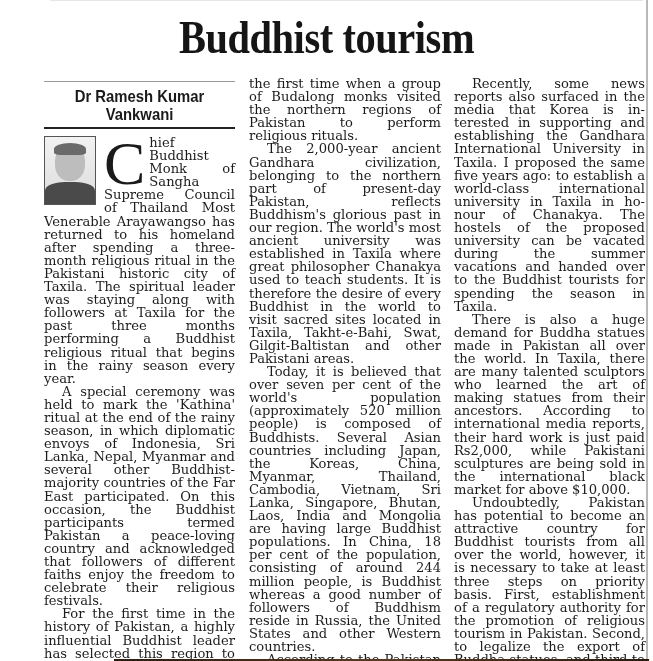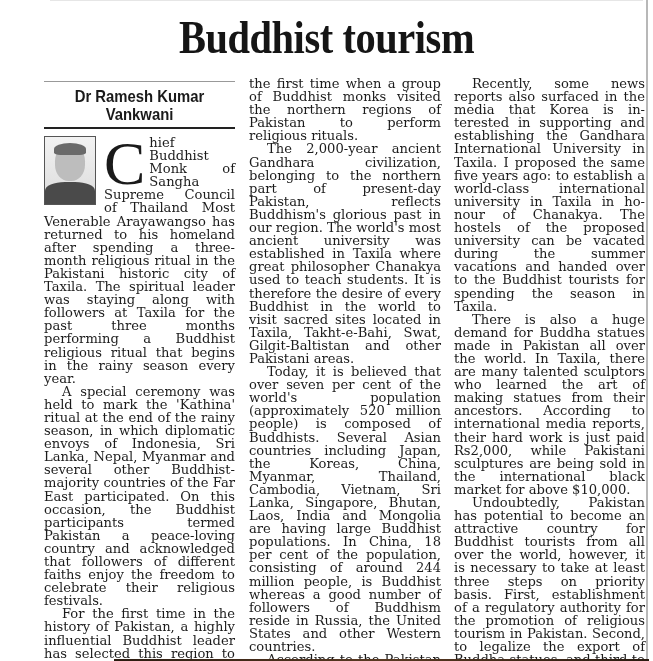--- a/index.html
+++ b/index.html
@@ -66,21 +66,21 @@
     <div class="head"></div>
     <div class="hair"></div>
   </div>
   <span class="dropcap">C</span>
   <p class="noindent">hief Buddhist Monk of Sangha Supreme Council of Thailand Most Venerable Arayawangso has returned to his home­land after spending a three-month reli­gious ritual in the Pakistani historic city of Taxila. The spiritual leader was staying along with followers at Taxila for the past three months performing a Buddhist religious ritual that begins in the rainy season every year.</p>
   <p>A special ceremony was held to mark the 'Kathina' ritual at the end of the rainy season, in which diplomatic envoys of Indonesia, Sri Lanka, Nepal, Myanmar and several other Buddhist-majority countries of the Far East par­ticipated. On this occasion, the Bud­dhist participants termed Pakistan a peace-loving country and acknowl­edged that followers of different faiths enjoy the freedom to celebrate their religious festivals.</p>
   <p>For the first time in the history of Pakistan, a highly influential Buddhist leader has selected this region to visit with his followers, which I consider to be a great step towards the promotion of religious tourism. Similarly, last year, Buddhist tourists from Sri Lanka came to Pakistan for pilgrimage to various historical and religiously im­portant sites associated with the Bud­dhist dominated Gandhara civiliza­tion. A few years ago, the arrival of Korean Buddhist monks in Gilgit-Baltistan also attracted the attention of the media. It was considered to be</p>
 </div>
 
 <div class="col col2">
-  <p class="noindent">the first time when a group of Bud­dhist monks visited the northern re­gions of Pakistan to perform religious rituals.</p>
+  <p class="noindent">the first time when a group of Bud­along monks visited the northern re­gions of Pakistan to perform religious rituals.</p>
   <p>The 2,000-year ancient Gandhara civilization, belonging to the northern part of present-day Pakistan, reflects Buddhism's glorious past in our re­gion. The world's most ancient univer­sity was established in Taxila where great philosopher Chanakya used to teach students. It is therefore the de­sire of every Buddhist in the world to visit sacred sites located in Taxila, Takht-e-Bahi, Swat, Gilgit-Baltistan and other Pakistani areas.</p>
   <p>Today, it is believed that over seven per cent of the world's popula­tion (approximately 520 million peo­ple) is composed of Buddhists. Sev­eral Asian countries including Japan, the Koreas, China, Myanmar, Thai­land, Cambodia, Vietnam, Sri Lanka, Singapore, Bhutan, Laos, India and Mongolia are having large Buddhist populations. In China, 18 per cent of the population, consisting of around 244 million people, is Buddhist whereas a good number of followers of Buddhism reside in Russia, the United States and other Western countries.</p>
   <p>According to the Pakistan Hindu Council, the Buddhist population in Pakistan is rapidly decreasing day by day. Currently, the number of Pak­istani Buddhist citizens is only 1741. The majority of Buddha's followers are living in extreme poverty in Sindh province. In my view, if attention is paid to the education and training of Pakistani Buddhists, they can play the role of bridge with Buddhist-majority countries.</p>
 </div>
 
 <div class="col col3">
   <p>Recently, some news reports also surfaced in the media that Korea is in­terested in supporting and establishing the Gandhara International University in Taxila. I proposed the same five years ago: to establish a world-class international university in Taxila in ho­nour of Chanakya. The hostels of the proposed university can be vacated during the summer vacations and handed over to the Buddhist tourists for spending the season in Taxila.</p>
   <p>There is also a huge demand for Buddha statues made in Pakistan all over the world. In Taxila, there are many talented sculptors who learned the art of making statues from their ancestors. According to international media reports, their hard work is just paid Rs2,000, while Pakistani sculp­tures are being sold in the interna­tional black market for above $10,000.</p>
   <p>Undoubtedly, Pakistan has poten­tial to become an attractive country for Buddhist tourists from all over the world, however, it is necessary to take at least three steps on priority basis. First, establishment of a regulatory authority for the promotion of reli­gious tourism in Pakistan. Second, to legalize the export of Buddha statues, and third to establish an international university in Taxila.</p>
 

